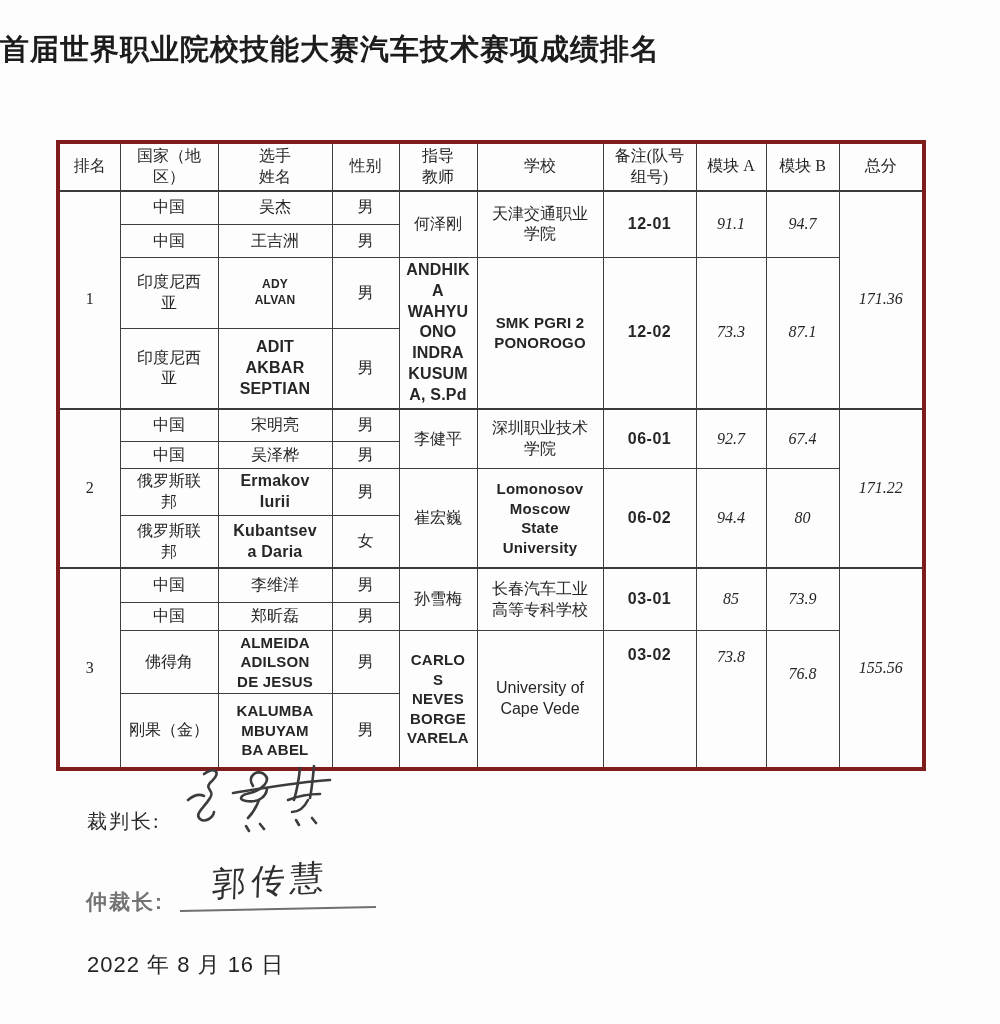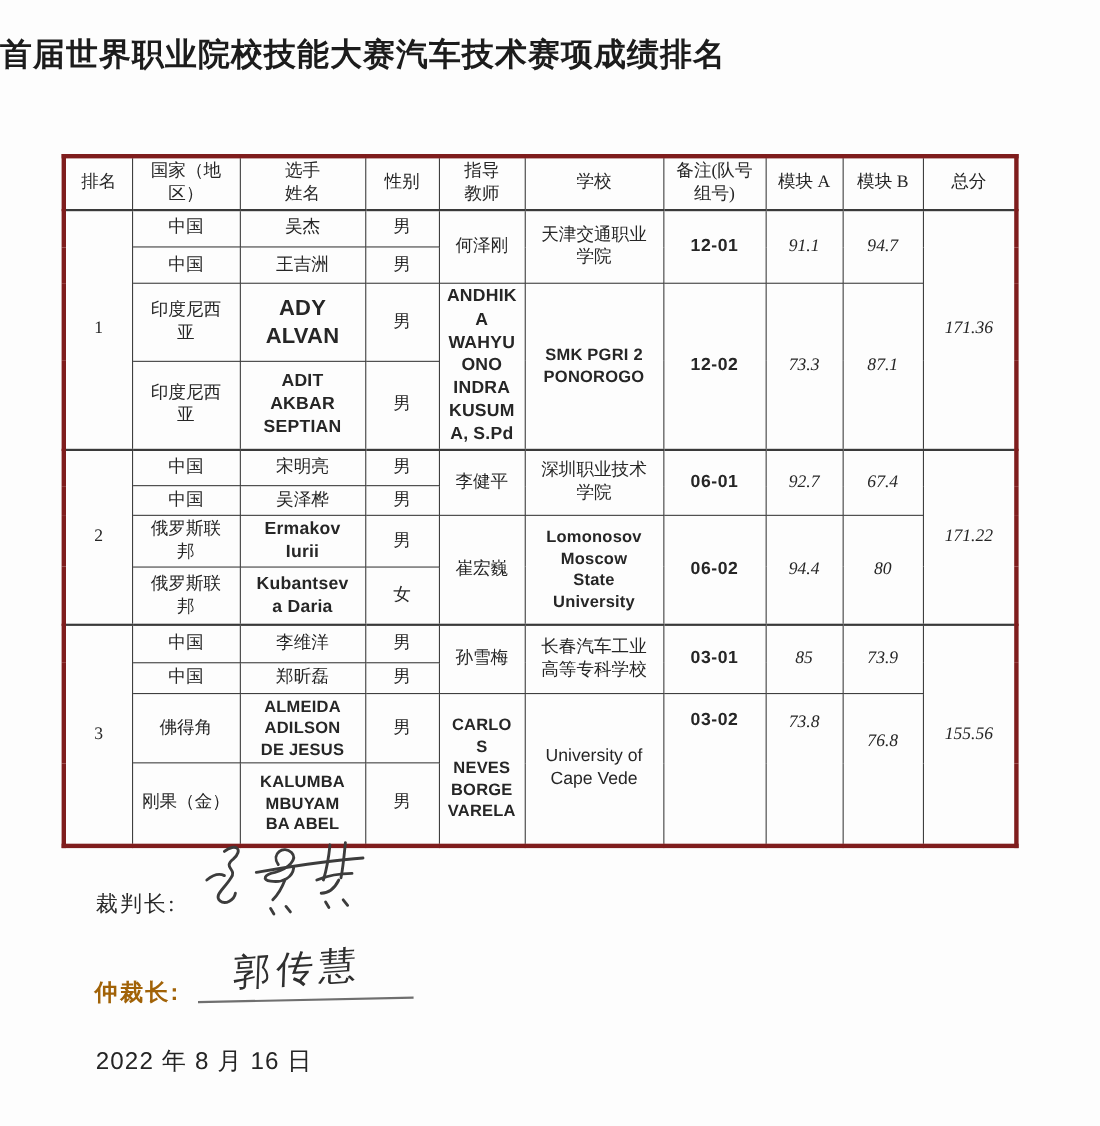--- a/index.html
+++ b/index.html
@@ -55,21 +55,21 @@
   .rank-cell{font-size:18px;}
 
   .judge-label{
     position:absolute;left:87px;top:808px;
     font-size:20px;color:#2b2b2b;letter-spacing:2px;
   }
   .judge-sig{position:absolute;left:158px;top:748px;width:200px;height:95px;}
 
   .arbiter-label{
     position:absolute;left:86px;top:888px;
-    font-size:21px;font-weight:bold;color:#a16207;
+    font-size:21px;font-weight:bold;color:#737373;
     font-family:"Liberation Sans","DejaVu Sans",sans-serif;
     letter-spacing:2px;
   }
   .arbiter-sig{
     position:absolute;left:212px;top:858px;
     font-size:34px;color:#2f2f2f;
     transform:rotate(-4deg) skewX(-6deg);
     letter-spacing:5px;
     font-family:"Liberation Serif","DejaVu Serif",serif;
   }
@@ -140,21 +140,21 @@
         <td rowspan="4" class="num">171.36</td>
       </tr>
       <tr style="height:33px">
         <td class="cjk">中国</td>
         <td class="cjk">王吉洲</td>
         <td class="cjk">男</td>
       </tr>
       <tr style="height:60px">
         <td class="cjk">印度尼西
 亚</td>
-        <td class="latin" style="font-size:20px">ADY
+        <td class="latin" style="font-size:12px">ADY
 ALVAN</td>
         <td class="cjk">男</td>
         <td rowspan="2" class="latin">ANDHIK
 A
 WAHYU
 ONO
 INDRA
 KUSUM
 A, S.Pd</td>
         <td rowspan="2" class="latin" style="font-size:15px">SMK PGRI 2

